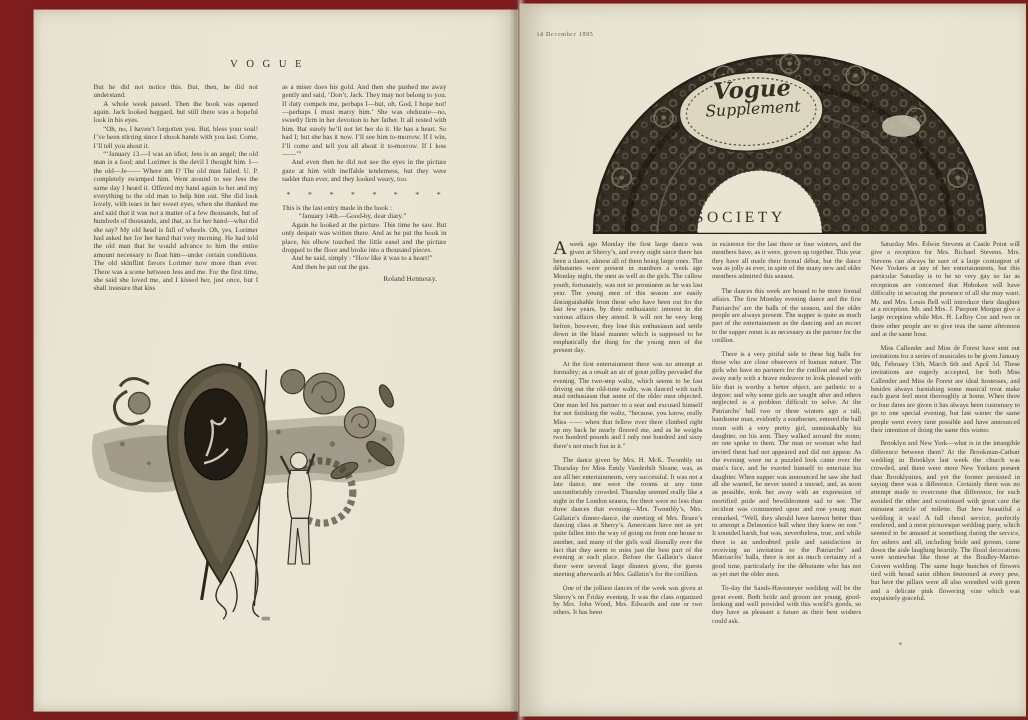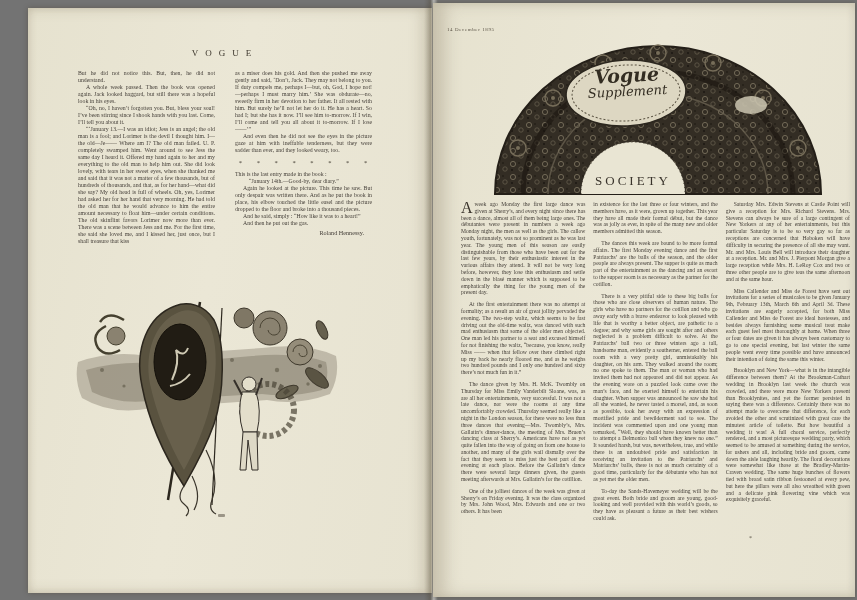--- a/index.html
+++ b/index.html
@@ -1,16 +1,16 @@
 <!DOCTYPE html>
 <html><head>
 <meta charset="utf-8">
 <style>
   html,body{margin:0;padding:0;background:#ffffff;}
-  .scene{position:relative;width:857px;height:600px;background:#737373;overflow:hidden;
+  .scene{position:relative;width:857px;height:600px;background:#7f1d1d;overflow:hidden;
          font-family:"Liberation Serif", serif;color:#46403a;}
   .page{position:absolute;background:linear-gradient(100deg,#e6e2cf 0%,#ebe7d6 45%,#e7e3d1 100%);}
   .left-page{left:28px;top:8px;width:404px;height:585px;
              box-shadow:0 0 5px rgba(60,50,30,.35), inset -10px 0 14px rgba(110,95,70,.22), inset 3px 0 6px rgba(110,95,70,.15);}
   .right-page{left:433px;top:3px;width:422px;height:594px;
               box-shadow:0 0 5px rgba(60,50,30,.35), inset 12px 0 16px rgba(110,95,70,.25), inset -3px 0 6px rgba(110,95,70,.12);}
   .gutter{position:absolute;left:424px;top:0;width:14px;height:600px;
           background:linear-gradient(90deg,rgba(70,60,40,0) 0%,rgba(70,60,40,.28) 45%,rgba(255,255,250,.5) 70%,rgba(70,60,40,.08) 100%);}
 
   
@@ -27,21 +27,21 @@
   .page-mark{position:absolute;left:190px;top:506px;width:7px;height:3px;background:rgba(60,50,40,.45);border-radius:1px;}
 
   
   .folio{position:absolute;left:14px;top:24px;font-size:5px;letter-spacing:.6px;color:#5a5346;}
   .fan{position:absolute;left:60px;top:40px;width:330px;height:152px;}
   .fan svg{display:block;}
   .fan-title{position:absolute;left:70px;top:22px;width:128px;text-align:center;color:#332d22;
              font-family:"DejaVu Serif", serif;font-style:italic;transform:rotate(-3deg);}
   .fan-title .l1{font-size:19px;font-weight:bold;line-height:20px;}
   .fan-title .l2{font-size:13px;line-height:13px;}
-  .society{position:absolute;left:86px;bottom:6px;width:108px;text-align:center;
+  .society{position:absolute;left:86px;bottom:6px;width:108px;text-align:left;
            font-size:13px;letter-spacing:3px;color:#3a342c;}
   .r-cols{position:absolute;left:28px;top:198px;right:5px;display:flex;gap:8px;}
   .r-col{flex:1;font-size:5.6px;line-height:6.8px;text-align:justify;}
   .r-col p{margin:0 0 5px 0;text-indent:8px;}
   .r-col p.ni{text-indent:0;}
   .dropcap{float:left;font-size:16px;line-height:13px;padding:0 2px 0 0;color:#3a342c;}
   .footer-mark{position:absolute;left:316px;top:532px;font-size:6px;color:#5a5346;}
 </style>
 </head>
 <body>

